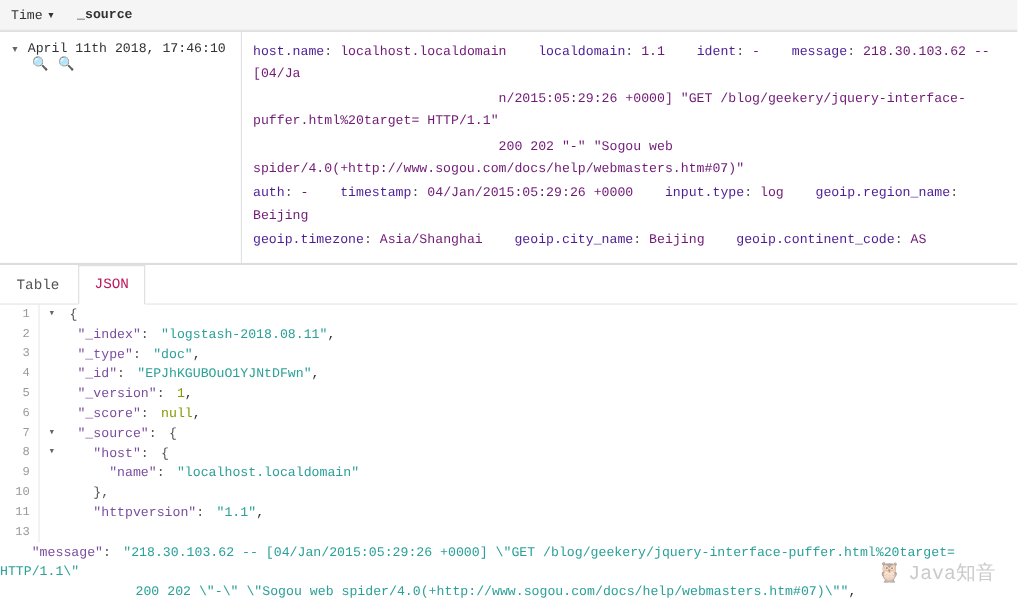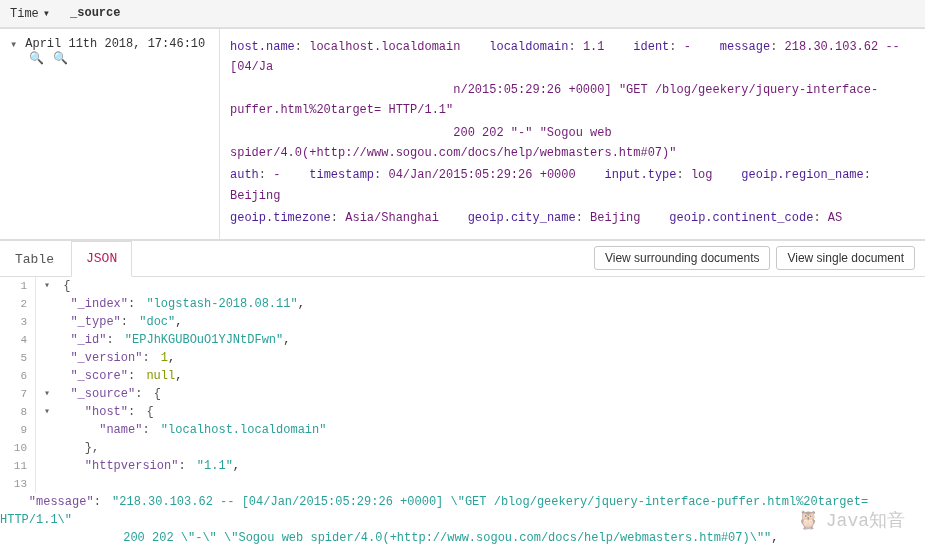--- a/index.html
+++ b/index.html
@@ -274,24 +274,20 @@
 <div class="tab-bar">
   <div class="tab-left">
     <div class="tab inactive">
       <span>Table</span>
     </div>
     <div class="tab active">
       <span>JSON</span>
     </div>
   </div>
   <div class="tab-spacer"></div>
-  <div class="tab-buttons">
-    <button class="view-btn">View surrounding documents</button>
-    <button class="view-btn">View single document</button>
-  </div>
 </div>
 
 <div class="json-content">
   <div class="json-line">
     <span class="line-num">1</span>
     <span class="line-toggle">▾</span>
     <span class="json-brace">&nbsp;{</span>
   </div>
   <div class="json-line">
     <span class="line-num">2</span>

